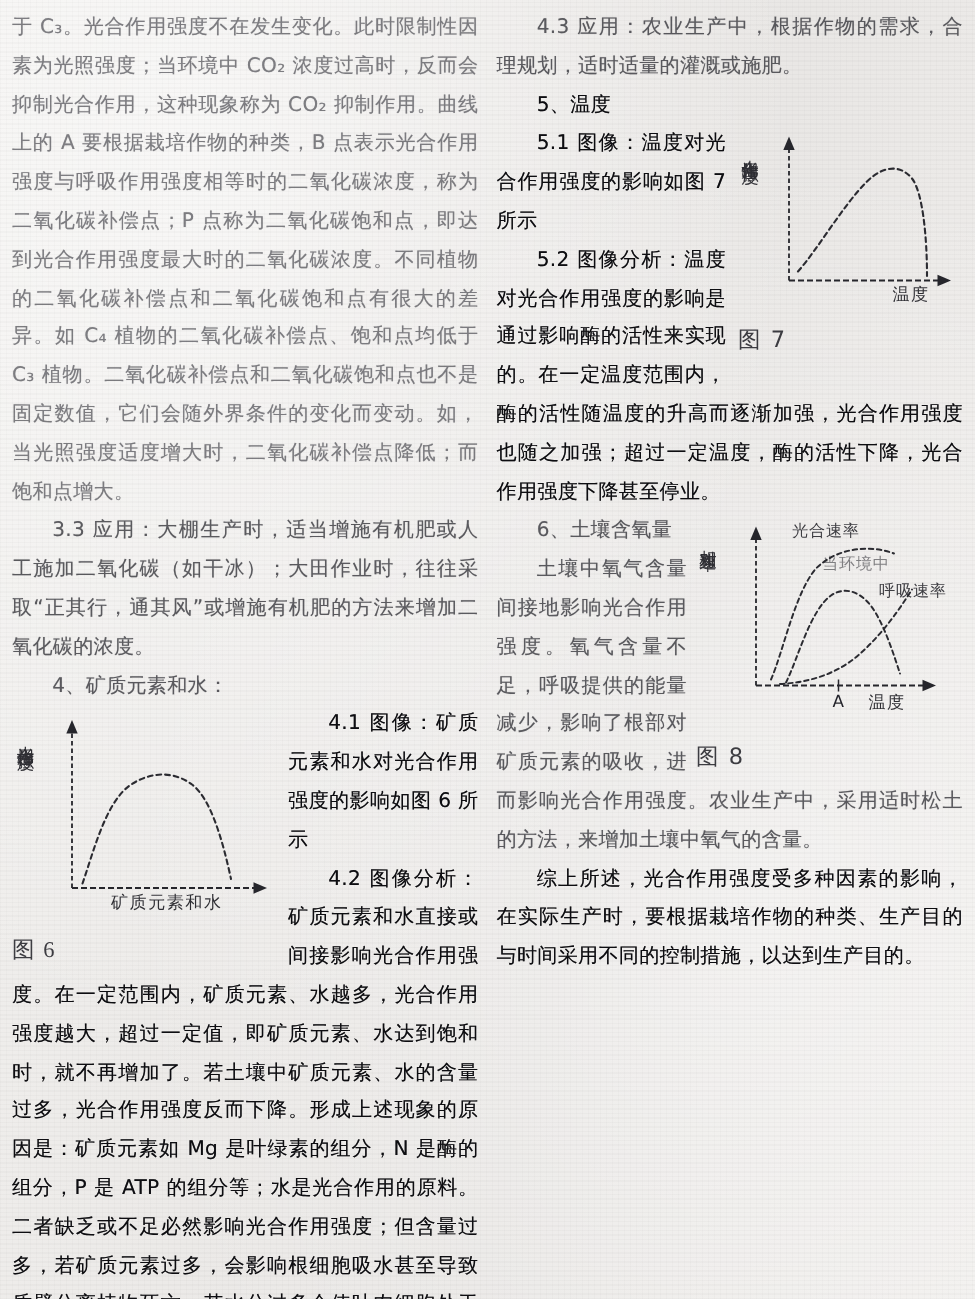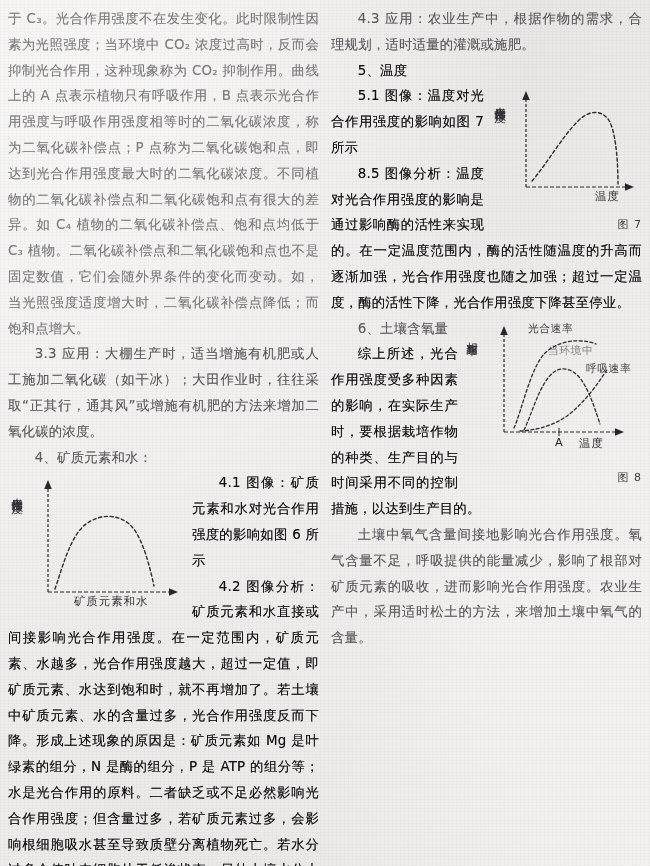--- a/index.html
+++ b/index.html
@@ -54,21 +54,21 @@
   .fig-left{
     float:left;width:176px;margin:4px 8px 2px 0;font-family:Liberation Serif, serif;
   }
   .fig-right{
     float:right;width:150px;margin:2px 0 2px 8px;
   }
   .fig-right8{
     float:right;width:178px;margin:2px 0 2px 6px;
   }
   .figcap{
-    text-align:right;font-size:11px;letter-spacing:1px;
+    text-align:left;font-size:15px;letter-spacing:1px;
     color:#2a2a30;margin-top:3px;opacity:.9;
   }
   .figwrap{position:relative;}
   svg{display:block;overflow:visible;}
   .axlbl{
     font-size:11.2px;
     fill:#23232a;
     font-family:"DejaVu Sans","Liberation Sans",sans-serif;
   }
 
@@ -101,41 +101,42 @@
   }
 </style>
 </head>
 <body>
 
 <div class="page">
   <div class="cols">
 
     <div class="col">
 
-      <p class="vfaded">于 C₃。光合作用强度不在发生变化。此时限制性因素为光照强度；当环境中 CO₂ 浓度过高时，反而会抑制光合作用，这种现象称为 CO₂ 抑制作用。曲线上的 A 点表示植物只有呼吸作用，B 点表示光合作用强度与呼吸作用强度相等时的二氧化碳浓度，称为二氧化碳补偿点；P 点称为二氧化碳饱和点，即达到光合作用强度最大时的二氧化碳浓度。不同植物的二氧化碳补偿点和二氧化碳饱和点有很大的差异。如 C₄ 植物的二氧化碳补偿点、饱和点均低于 C₃ 植物。二氧化碳补偿点和二氧化碳饱和点也不是固定数值，它们会随外界条件的变化而变动。如，当光照强度适度增大时，二氧化碳补偿点降低；而饱和点增大。</p>
+      <p class="vfaded">于 C₃。光合作用强度不在发生变化。此时限制性因素为光照强度；当环境中 CO₂ 浓度过高时，反而会抑制光合作用，这种现象称为 CO₂ 抑制作用。曲线上的 A 要根据栽培作物的种类，B 点表示光合作用强度与呼吸作用强度相等时的二氧化碳浓度，称为二氧化碳补偿点；P 点称为二氧化碳饱和点，即达到光合作用强度最大时的二氧化碳浓度。不同植物的二氧化碳补偿点和二氧化碳饱和点有很大的差异。如 C₄ 植物的二氧化碳补偿点、饱和点均低于 C₃ 植物。二氧化碳补偿点和二氧化碳饱和点也不是固定数值，它们会随外界条件的变化而变动。如，当光照强度适度增大时，二氧化碳补偿点降低；而饱和点增大。</p>
 
       <p class="ind faded">3.3 应用：大棚生产时，适当增施有机肥或人工施加二氧化碳（如干冰）；大田作业时，往往采取“正其行，通其风”或增施有机肥的方法来增加二氧化碳的浓度。</p>
 
       <p class="ind faded">4、矿质元素和水：</p>
 
       <div class="fig-left">
         <div class="figwrap">
           <svg width="176" height="132" viewBox="0 0 176 132">
 
             <line x1="40" y1="118" x2="40" y2="14" stroke="#26262c" stroke-width="1.2" stroke-dasharray="3 2"></line>
             <polygon points="40,6 36.2,15 43.8,15" fill="#26262c"></polygon>
 
             <line x1="40" y1="118" x2="162" y2="118" stroke="#26262c" stroke-width="1.2" stroke-dasharray="4 2"></line>
             <polygon points="170,118 161,114.2 161,121.8" fill="#26262c"></polygon>
 
             <path d="M 47 115 C 54 95, 62 62, 78 50 C 92 40, 108 40, 120 49 C 132 58, 140 84, 146 112" fill="none" stroke="#2b2b31" stroke-width="1.4" stroke-dasharray="3.2 2.6" stroke-linecap="round"></path>
           </svg>
           <div class="vaxis-label" style="left:2px;top:14px;">光合作用强度</div>
           <div class="haxis-label" style="left:66px;top:120px;">矿质元素和水</div>
         </div>
+        <div class="figcap" style="margin-top:18px;">图 6</div>
       </div>
 
       <p class="ind sharp">4.1 图像：矿质元素和水对光合作用强度的影响如图 6 所示</p>
       <p class="ind sharp">4.2 图像分析：矿质元素和水直接或间接影响光合作用强度。在一定范围内，矿质元素、水越多，光合作用强度越大，超过一定值，即矿质元素、水达到饱和时，就不再增加了。若土壤中矿质元素、水的含量过多，光合作用强度反而下降。形成上述现象的原因是：矿质元素如 Mg 是叶绿素的组分，N 是酶的组分，P 是 ATP 的组分等；水是光合作用的原料。二者缺乏或不足必然影响光合作用强度；但含量过多，若矿质元素过多，会影响根细胞吸水甚至导致质壁分离植物死亡。若水分过多会使叶肉细胞处于低渗状态，另外土壤水分太多，会导致通气不良而妨碍根系活动等，进而影响光合作用强度。</p>
 
     </div>
 
     <div class="col">
 
       <p class="ind faded">4.3 应用：农业生产中，根据作物的需求，合理规划，适时适量的灌溉或施肥。</p>
@@ -151,21 +152,21 @@
 
             <path d="M 40 96 C 54 80, 70 52, 86 36 C 96 26, 108 24, 116 34 C 123 43, 126 72, 126 99" fill="none" stroke="#2b2b31" stroke-width="1.4" stroke-dasharray="3.2 2.6" stroke-linecap="round"></path>
           </svg>
           <div class="vaxis-label" style="left:2px;top:12px;">光合作用强度</div>
           <div class="haxis-label" style="left:103px;top:104px;">温度</div>
         </div>
         <div class="figcap" style="margin-top:14px;">图 7</div>
       </div>
 
       <p class="ind sharp">5.1 图像：温度对光合作用强度的影响如图 7 所示</p>
-      <p class="ind sharp">8.5 图像分析：温度对光合作用强度的影响是通过影响酶的活性来实现的。在一定温度范围内，酶的活性随温度的升高而逐渐加强，光合作用强度也随之加强；超过一定温度，酶的活性下降，光合作用强度下降甚至停业。</p>
+      <p class="ind sharp">5.2 图像分析：温度对光合作用强度的影响是通过影响酶的活性来实现的。在一定温度范围内，酶的活性随温度的升高而逐渐加强，光合作用强度也随之加强；超过一定温度，酶的活性下降，光合作用强度下降甚至停业。</p>
 
       <div class="fig-right8">
         <div class="figwrap">
           <svg width="178" height="132" viewBox="0 0 178 132">
             <line x1="40" y1="114" x2="40" y2="16" stroke="#26262c" stroke-width="1.2" stroke-dasharray="3 2"></line>
             <polygon points="40,8 36.2,17 43.8,17" fill="#26262c"></polygon>
             <line x1="40" y1="114" x2="152" y2="114" stroke="#26262c" stroke-width="1.2" stroke-dasharray="4 2"></line>
             <polygon points="160,114 151,110.2 151,117.8" fill="#26262c"></polygon>
 
             <line x1="95" y1="110" x2="95" y2="118" stroke="#26262c" stroke-width="1"></line>
@@ -180,19 +181,19 @@
           <div class="vaxis-label" style="left:2px;top:14px;">相对速率</div>
           <div class="haxis-label" style="left:115px;top:118px;">温度</div>
           <div class="clbl" style="left:64px;top:4px;">光合速率</div>
           <div class="clbl" style="left:84px;top:26px;opacity:.55;">当环境中</div>
           <div class="clbl" style="left:122px;top:44px;text-align:right;">呼吸速率</div>
         </div>
         <div class="figcap" style="margin-top:20px;">图 8</div>
       </div>
 
       <p class="ind faded">6、土壤含氧量</p>
+      <p class="ind faded">土壤中氧气含量间接地影响光合作用强度。氧气含量不足，呼吸提供的能量减少，影响了根部对矿质元素的吸收，进而影响光合作用强度。农业生产中，采用适时松土的方法，来增加土壤中氧气的含量。</p>
       <p class="ind sharp">综上所述，光合作用强度受多种因素的影响，在实际生产时，要根据栽培作物的种类、生产目的与时间采用不同的控制措施，以达到生产目的。</p>
-      <p class="ind faded">土壤中氧气含量间接地影响光合作用强度。氧气含量不足，呼吸提供的能量减少，影响了根部对矿质元素的吸收，进而影响光合作用强度。农业生产中，采用适时松土的方法，来增加土壤中氧气的含量。</p>
 
     </div>
   </div>
 </div>
 <div class="noise"></div>
 
 </body></html>

